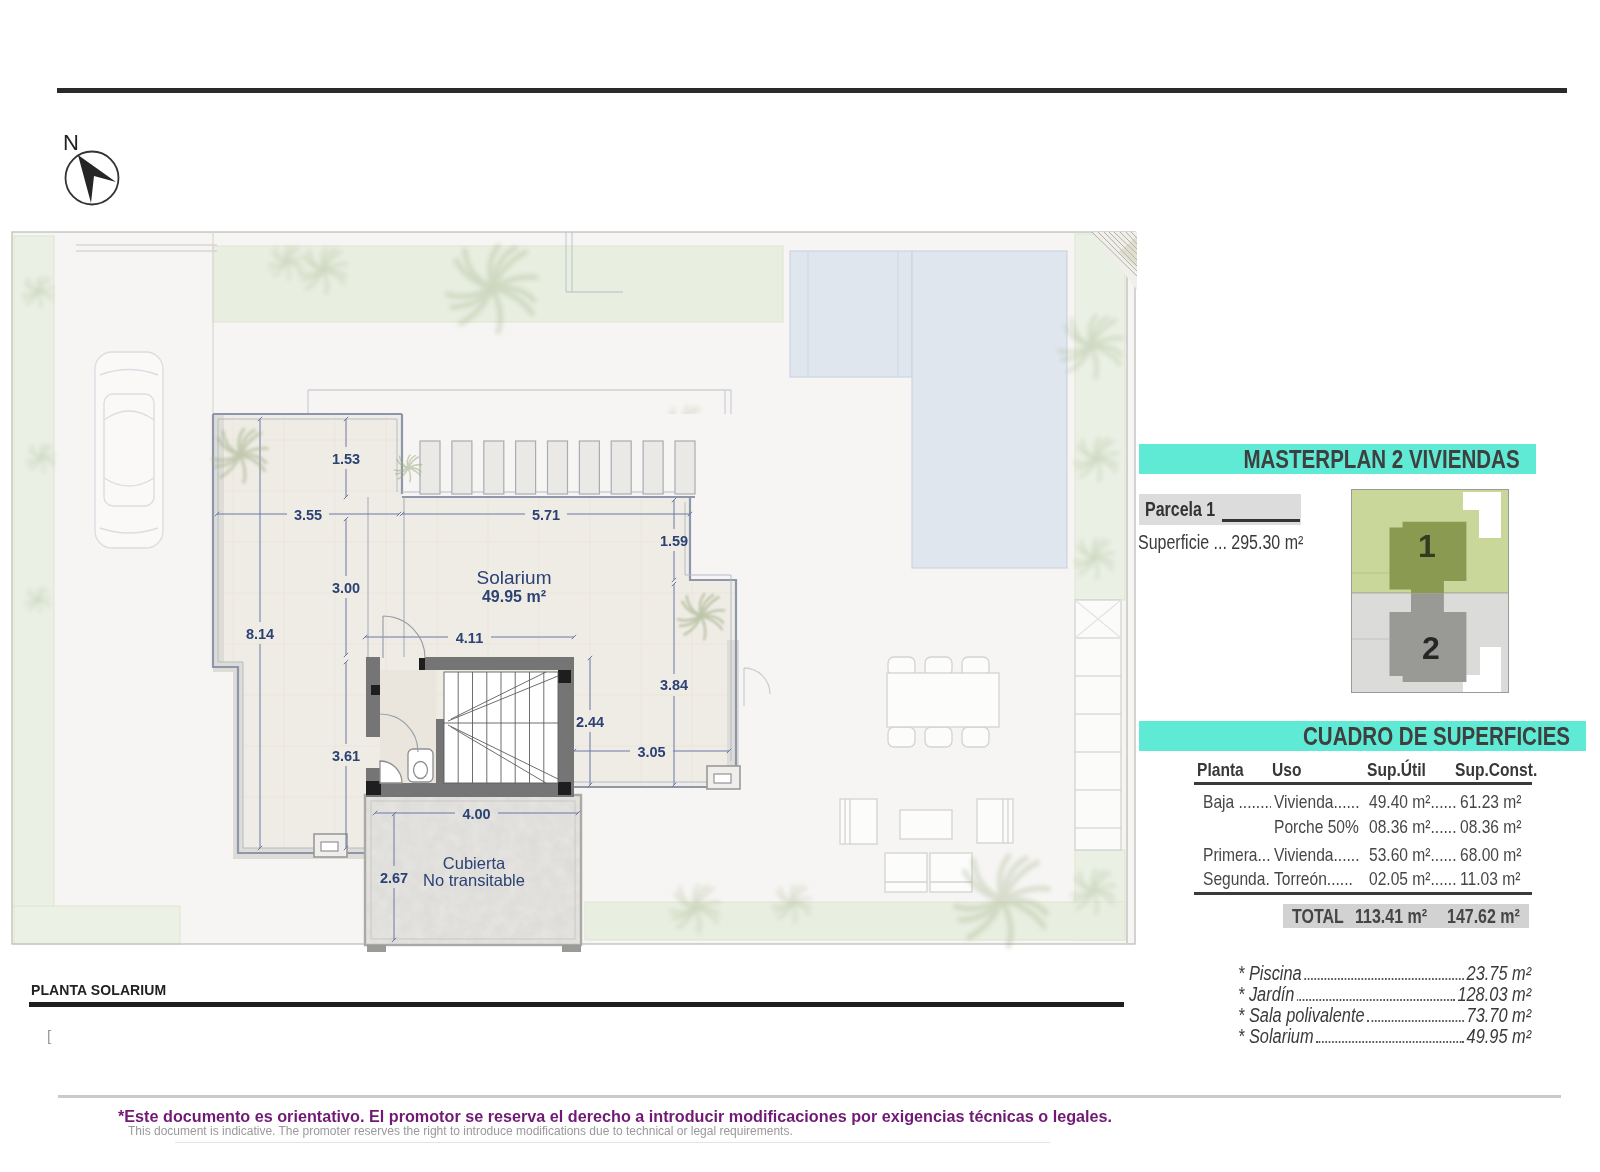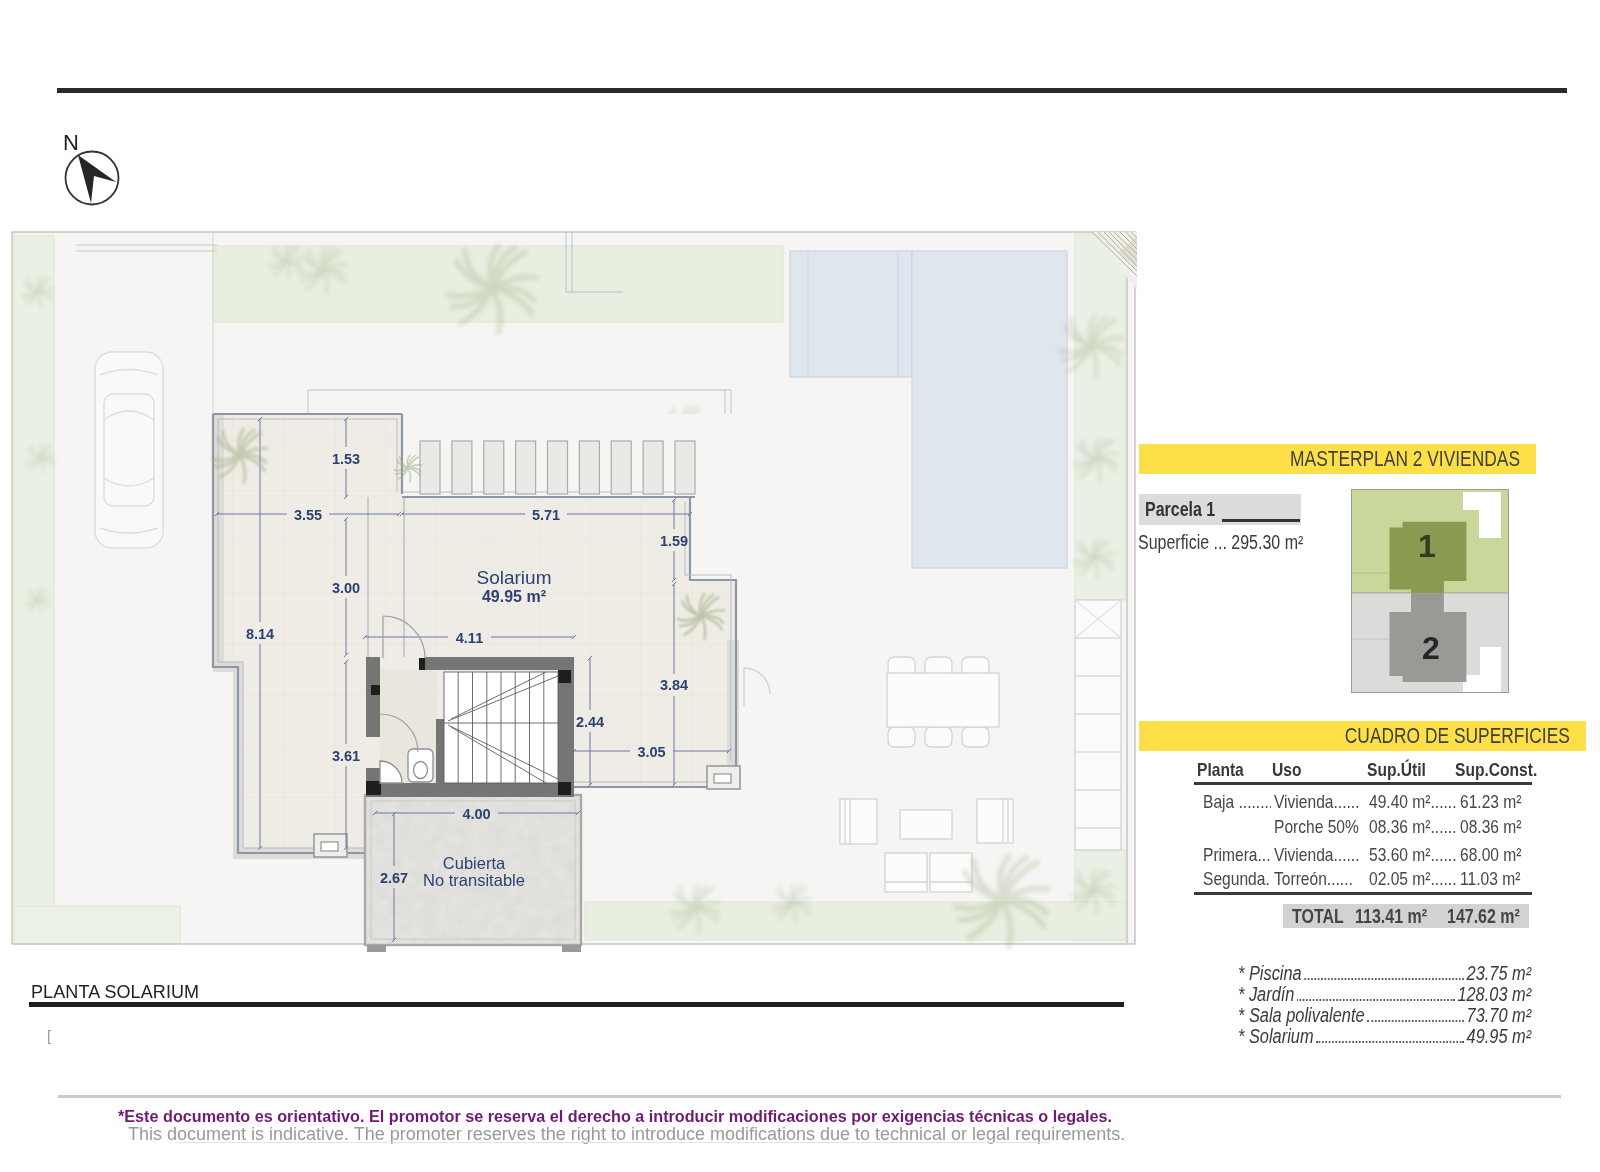--- a/index.html
+++ b/index.html
@@ -1,16 +1,16 @@
 <!DOCTYPE html>
 <html><head><meta charset="utf-8"><style>
 html,body{margin:0;padding:0;background:#fff}
 body{width:1600px;height:1172px;position:relative;font-family:"Liberation Sans",sans-serif;overflow:hidden}
 .abs{position:absolute}
-.bar{position:absolute;background:#fde047;color:#3f3f3f;font-weight:normal;font-size:22px;line-height:30px;box-sizing:border-box}
+.bar{position:absolute;background:#5eead4;color:#3f3f3f;font-weight:bold;font-size:26px;line-height:30px;box-sizing:border-box}
 .bar span{position:absolute;right:16px;transform:scaleX(0.79);transform-origin:right}
 .nr{transform:scaleX(0.82);transform-origin:left}
 .row{position:absolute;font-size:19px;color:#474747;white-space:nowrap;height:21px}
 .row span{position:absolute;top:0;overflow:hidden;display:inline-block;transform:scaleX(0.82);transform-origin:left}
 .c1{left:10px;width:83px} .c2{left:81px;width:110px} .c3{left:176px;width:106px} .c4{left:267px;width:104px}
 .it{position:absolute;display:flex;font-style:italic;font-size:19.5px;color:#3a3a3a;align-items:baseline;transform:scaleX(0.84);transform-origin:left;width:349px !important}
 .it .dots{flex:1;border-bottom:2.5px dotted #5a5a5a;margin:0 3px 3px 3px}
 </style></head><body>
 <svg width="1600" height="1172" viewBox="0 0 1600 1172" xmlns="http://www.w3.org/2000/svg" style="position:absolute;left:0;top:0">
     <defs>
@@ -405,18 +405,18 @@
     <span>* Sala polivalente</span>
     <span class="dots"></span>
     <span>73.70 m²</span>
   </div>
 <div class="it" style="left:1238px;top:1025px;width:293px">
     <span>* Solarium</span>
     <span class="dots"></span>
     <span>49.95 m²</span>
   </div>
 
-<div class="abs" style="left:31px;top:982px;font-size:18px;font-weight:normal;color:#222;letter-spacing:0.1px">PLANTA SOLARIUM</div>
+<div class="abs" style="left:31px;top:982px;font-size:14px;font-weight:bold;color:#222;letter-spacing:0.1px">PLANTA SOLARIUM</div>
 <div class="abs" style="left:29px;top:1002px;width:1095px;height:5px;background:#1f1f1f"></div>
 <div class="abs" style="left:47px;top:1027px;font-size:15px;color:#999">[</div>
 <div class="abs" style="left:58px;top:1095px;width:1503px;height:3px;background:#cacaca"></div>
 <div class="abs" style="left:118px;top:1107px;font-size:16.2px;font-weight:bold;color:#701a75">*Este documento es orientativo. El promotor se reserva el derecho a introducir modificaciones por exigencias técnicas o legales.</div>
-<div class="abs" style="left:128px;top:1124px;font-size:18px;color:#999">This document is indicative. The promoter reserves the right to introduce modifications due to technical or legal requirements.</div>
+<div class="abs" style="left:128px;top:1124px;font-size:12px;color:#999">This document is indicative. The promoter reserves the right to introduce modifications due to technical or legal requirements.</div>
 <div class="abs" style="left:175px;top:1142px;width:875px;height:1px;background:#e4e4e4"></div>
 </body></html>

